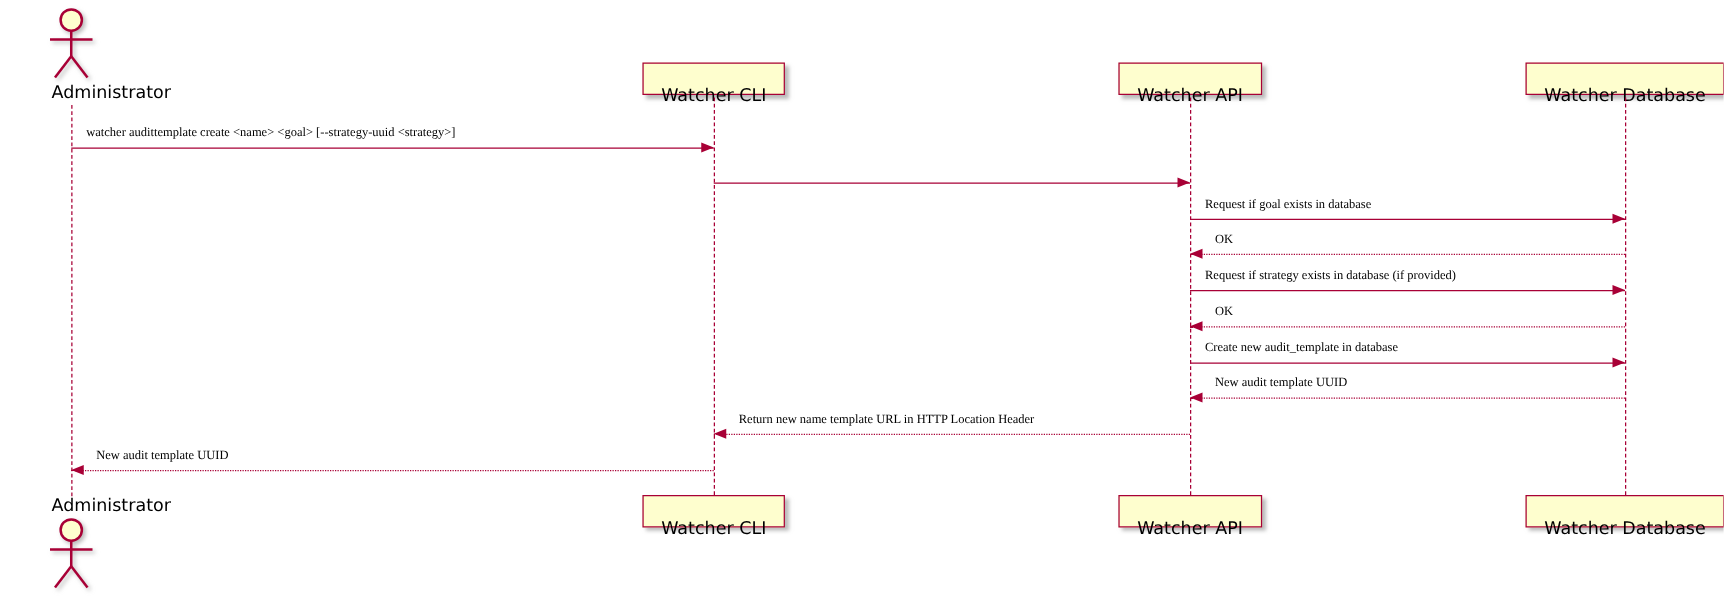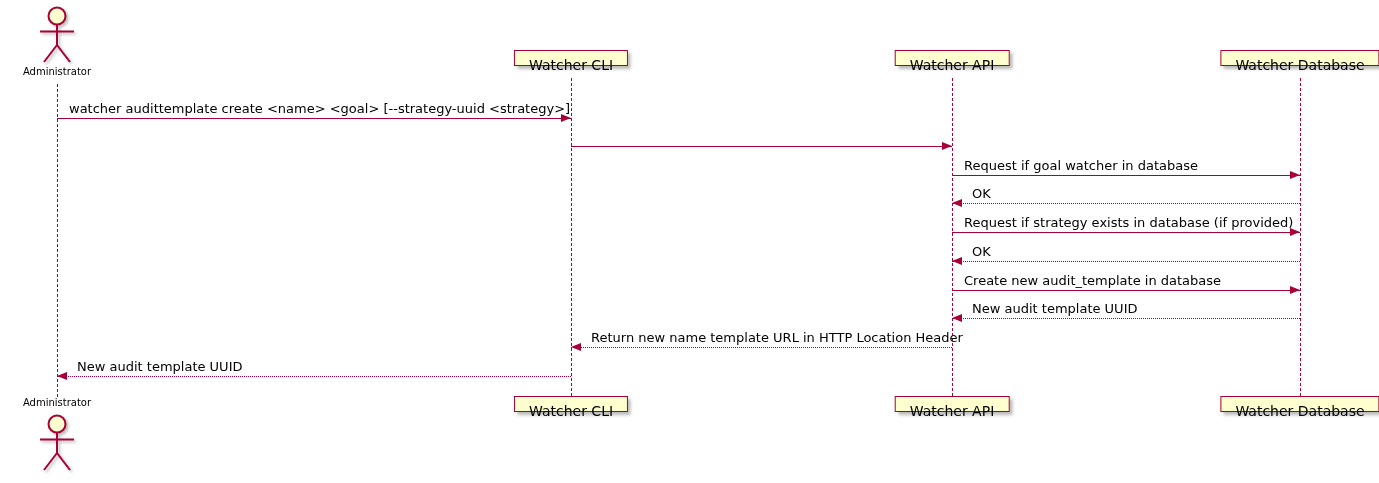--- a/index.html
+++ b/index.html
@@ -1,37 +1,37 @@
 <!DOCTYPE html>
 <html><head>
 <meta charset="utf-8">
 <style>
   html,body{margin:0;padding:0;background:#ffffff;}
   body{font-family:"DejaVu Sans","Liberation Sans",sans-serif;color:#000;}
   #diagram{position:relative;width:1379px;height:483px;background:#fff;overflow:hidden;}
 
   .pbox{
     position:absolute;transform:translateX(-50%);
-    height:16px;line-height:28px;padding:0 14px;
+    height:16px;line-height:28px;padding:12px 14px;
     background:#FEFECE;border:1.5px solid #A80036;
     box-shadow:3px 3px 3px rgba(130,130,130,.55);
     font-size:14px;white-space:nowrap;box-sizing:border-box;
   }
   .lifeline{position:absolute;width:0;border-left:1px dashed #A80036;}
   .actor-fig{position:absolute;transform:translateX(-50%);width:46px;height:60px;}
   .actor-fig svg{filter:drop-shadow(2px 2px 1.5px rgba(130,130,130,.55));}
-  .actor-label{position:absolute;transform:translateX(-50%);font-size:10px;white-space:nowrap;}
+  .actor-label{position:absolute;transform:translateX(-50%);font-size:14px;white-space:nowrap;margin-left:32px;}
 
   .msg-line{position:absolute;height:0;}
   .msg-line.solid{border-top:1.5px solid #A80036;}
   .msg-line.dotted{border-top:1.5px dotted #A80036;}
   .msg-head{position:absolute;width:0;height:0;border-top:4.5px solid transparent;border-bottom:4.5px solid transparent;}
   .msg-head.right{border-left:10px solid #A80036;}
   .msg-head.left{border-right:10px solid #A80036;}
-  .msg-label{position:absolute;font-size:13px;white-space:nowrap;}
+  .msg-label{position:absolute;font-size:10px;white-space:nowrap;font-family:Liberation Serif, serif;}
 </style>
 </head>
 <body>
 
 <div id="diagram">
     <div class="actor-fig" style="left: 57px; top: 6px;"><svg width="46" height="60" viewBox="0 0 46 60">
         <circle cx="23" cy="10" r="8.5" fill="#FEFECE" stroke="#A80036" stroke-width="2"></circle>
         <line x1="23" y1="18.5" x2="23" y2="39" stroke="#A80036" stroke-width="2"></line>
         <line x1="6" y1="25.5" x2="40" y2="25.5" stroke="#A80036" stroke-width="2"></line>
         <line x1="23" y1="39" x2="10" y2="56" stroke="#A80036" stroke-width="2"></line>
@@ -56,21 +56,21 @@
     <div class="pbox" style="left: 1300px; top: 50px;">Watcher Database</div>
     <div class="pbox" style="left: 1300px; top: 396px;">Watcher Database</div>
     <div class="lifeline" style="left: 1300px; top: 78px; height: 318px;"></div>
     <div class="msg-line solid" style="left: 57px; top: 118px; width: 514px;"></div>
     <div class="msg-head right" style="top: 114px; left: 561px;"></div>
     <div class="msg-label" style="left: 69px; top: 101px;">watcher audittemplate create &lt;name&gt; &lt;goal&gt; [--strategy-uuid &lt;strategy&gt;]</div>
     <div class="msg-line solid" style="left: 571px; top: 146px; width: 381px;"></div>
     <div class="msg-head right" style="top: 142px; left: 942px;"></div>
     <div class="msg-line solid" style="left: 952px; top: 175px; width: 348px;"></div>
     <div class="msg-head right" style="top: 171px; left: 1290px;"></div>
-    <div class="msg-label" style="left: 964px; top: 158px;">Request if goal watcher in database</div>
+    <div class="msg-label" style="left: 964px; top: 158px;">Request if goal exists in database</div>
     <div class="msg-line dotted" style="left: 952px; top: 203px; width: 348px;"></div>
     <div class="msg-head left" style="top: 199px; left: 952px;"></div>
     <div class="msg-label" style="left: 972px; top: 186px;">OK</div>
     <div class="msg-line solid" style="left: 952px; top: 232px; width: 348px;"></div>
     <div class="msg-head right" style="top: 228px; left: 1290px;"></div>
     <div class="msg-label" style="left: 964px; top: 215px;">Request if strategy exists in database (if provided)</div>
     <div class="msg-line dotted" style="left: 952px; top: 261px; width: 348px;"></div>
     <div class="msg-head left" style="top: 257px; left: 952px;"></div>
     <div class="msg-label" style="left: 972px; top: 244px;">OK</div>
     <div class="msg-line solid" style="left: 952px; top: 290px; width: 348px;"></div>

